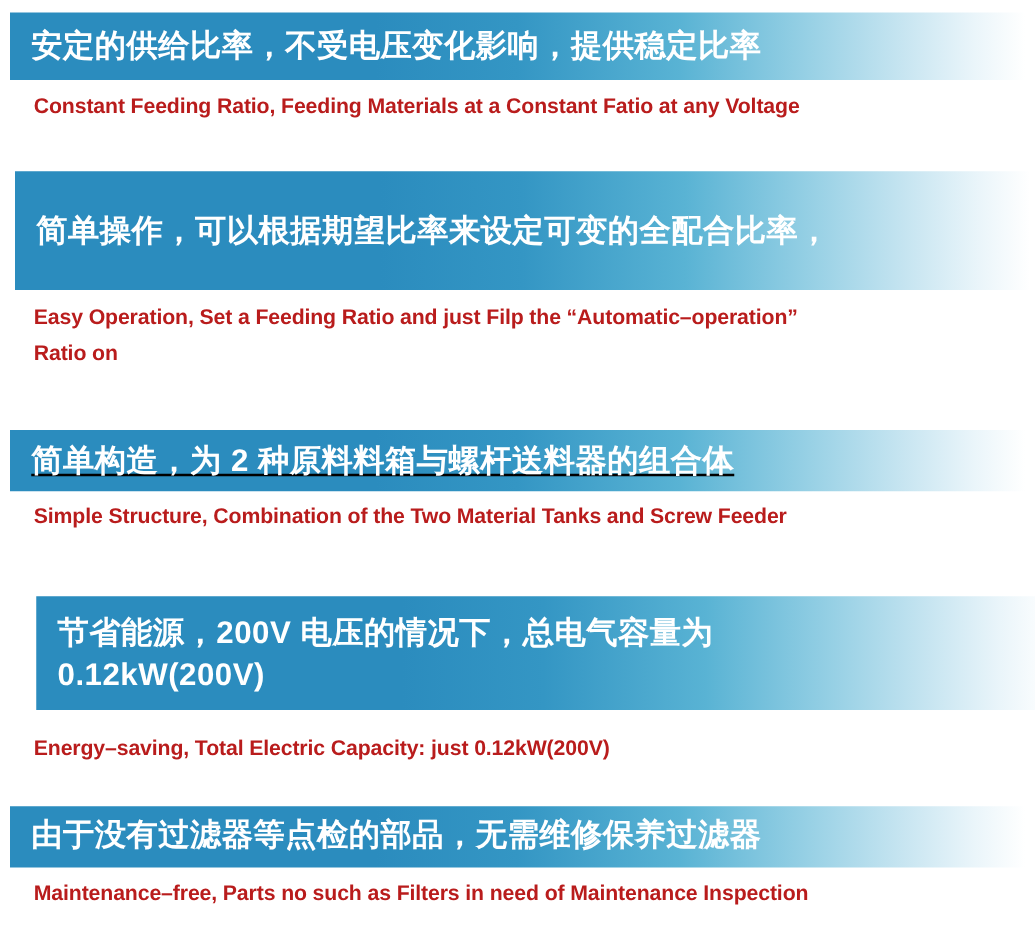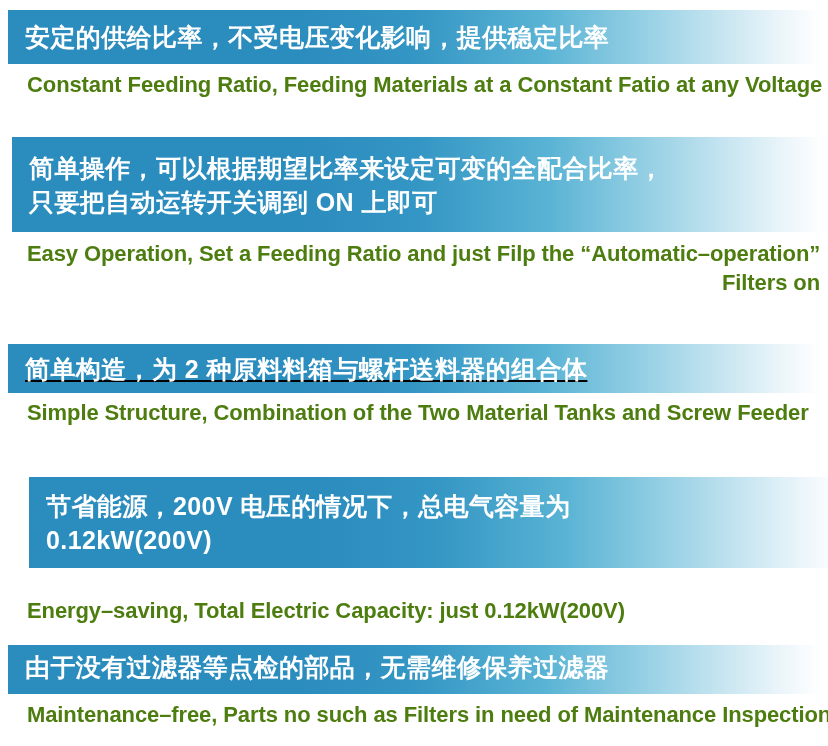--- a/index.html
+++ b/index.html
@@ -61,44 +61,44 @@
 
   
   .caption {
     margin-left: 8px;
     padding-left: 19px;
     width: 812px;
     box-sizing: border-box;
   }
 
   .caption-line {
-    color: #4d7c0f;
+    color: #b91c1c;
     font-weight: bold;
-    font-size: 22px;
+    font-size: 17px;
     line-height: 29px;
     letter-spacing: -0.1px;
     white-space: pre;
   }
 
   
   #block-1 { top: 0px; }
   #block-1 .banner { height: 54px; margin-top: 10px; }
   #block-1 .caption { margin-top: 6px; }
 
   #block-2 { top: 127px; }
   #block-2 .banner { height: 95px; margin-top: 10px; margin-left: 12px; }
-  #block-2 .caption { margin-top: 7px; text-align: right; }
+  #block-2 .caption { margin-top: 7px; }
 
   #block-3 { top: 334px; }
   #block-3 .banner { height: 49px; margin-top: 10px; text-decoration: underline; }
   #block-3 .caption { margin-top: 5px; }
 
   #block-4 { top: 467px; }
   #block-4 .banner { height: 91px; margin-top: 10px; margin-left: 29px; }
-  #block-4 .caption { margin-top: 28px; }
+  #block-4 .caption { margin-top: 16px; }
 
   #block-5 { top: 635px; }
   #block-5 .banner { height: 49px; margin-top: 10px; font-family: Liberation Mono, monospace; }
   #block-5 .caption { margin-top: 6px; }
 </style>
 </head>
 <body>
 
 <div id="feature-list">
 
@@ -107,25 +107,24 @@
       <div class="banner-line">安定的供给比率，不受电压变化影响，提供稳定比率</div>
     </div>
     <div class="caption">
       <div class="caption-line">Constant Feeding Ratio, Feeding Materials at a Constant Fatio at any Voltage</div>
     </div>
   </div>
 
   <div class="feature-block" id="block-2">
     <div class="banner">
       <div class="banner-line">简单操作，可以根据期望比率来设定可变的全配合比率，</div>
-      <div class="banner-line">只要把自动运转开关调到 ON 上即可</div>
     </div>
     <div class="caption">
       <div class="caption-line">Easy Operation, Set a Feeding Ratio and just Filp the “Automatic–operation”</div>
-      <div class="caption-line">Filters on</div>
+      <div class="caption-line">Ratio on</div>
     </div>
   </div>
 
   <div class="feature-block" id="block-3">
     <div class="banner">
       <div class="banner-line">简单构造，为 2 种原料料箱与螺杆送料器的组合体</div>
     </div>
     <div class="caption">
       <div class="caption-line">Simple Structure, Combination of the Two Material Tanks and Screw Feeder</div>
     </div>

